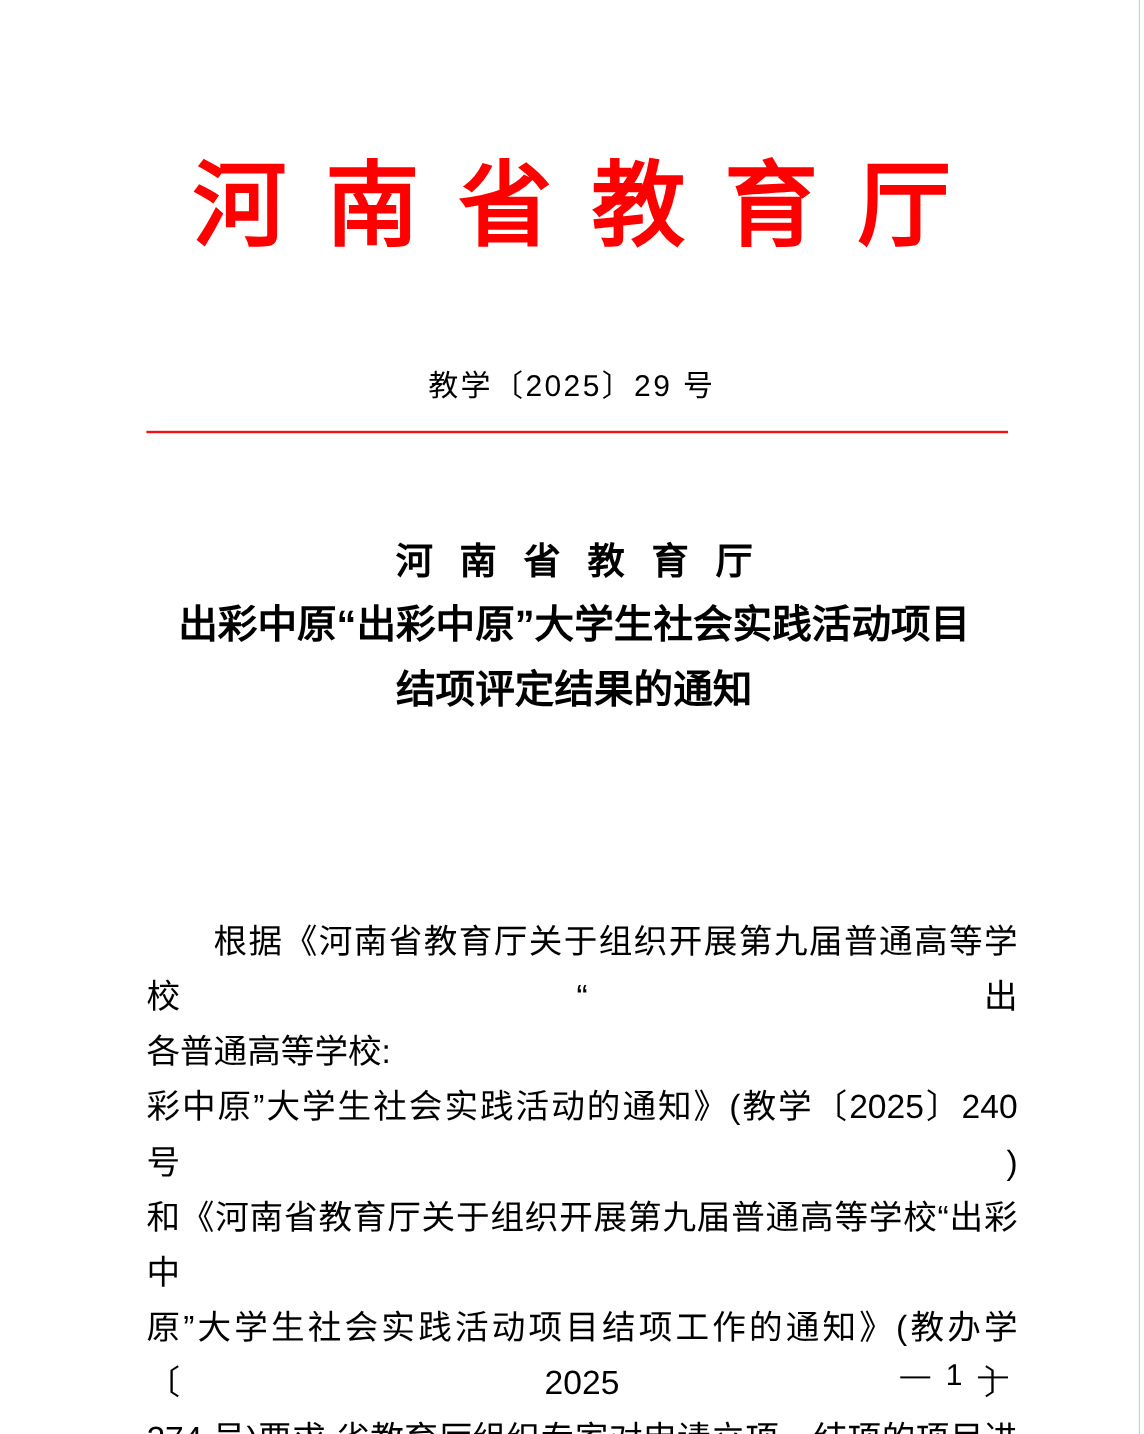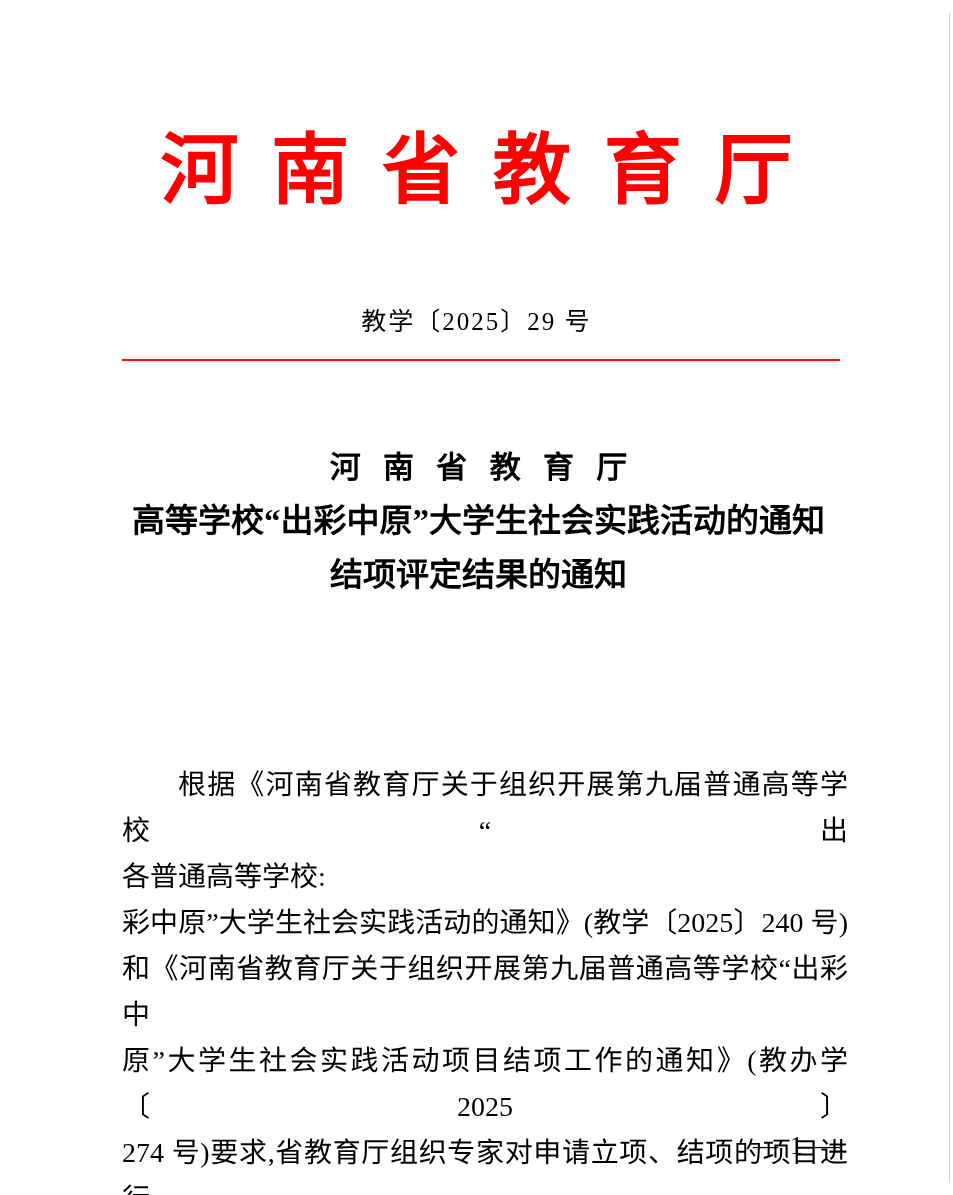--- a/index.html
+++ b/index.html
@@ -6,23 +6,22 @@
     margin: 0;
     padding: 0;
     background: #ffffff;
   }
   .page {
     position: relative;
     width: 953px;
     height: 1195px;
     background: #ffffff;
     overflow: hidden;
-    font-family: Liberation Serif, serif;
+    font-family: Liberation Sans, sans-serif;
     color: #000000;
-    border-radius: 26px;
   }
   .page-edge {
     position: absolute;
     top: 0;
     bottom: 0;
     left: 949px;
     width: 1px;
     background: #ccd4d4;
   }
   .agency-header {
@@ -113,21 +112,21 @@
 <div class="page">
 
   <div class="agency-header">河南省教育厅</div>
 
   <div class="doc-number">教学〔2025〕29 号</div>
 
   <div class="red-divider"></div>
 
   <div class="title-block">
     <div class="title-line agency-line">河南省教育厅</div>
-    <div class="title-line">高等学校“出彩中原”大学生社会实践活动的通知</div>
+    <div class="title-line">出彩中原“出彩中原”大学生社会实践活动项目</div>
     <div class="title-line">结项评定结果的通知</div>
   </div>
 
   <div class="notice-body">
     <div class="body-line justify indent">根据《河南省教育厅关于组织开展第九届普通高等学校“出</div>
     <div class="body-line">各普通高等学校:</div>
     <div class="body-line justify">彩中原”大学生社会实践活动的通知》(教学〔2025〕240 号)</div>
     <div class="body-line justify">和《河南省教育厅关于组织开展第九届普通高等学校“出彩中</div>
     <div class="body-line justify">原”大学生社会实践活动项目结项工作的通知》(教办学〔2025〕</div>
     <div class="body-line justify">274 号)要求,省教育厅组织专家对申请立项、结项的项目进行</div>

